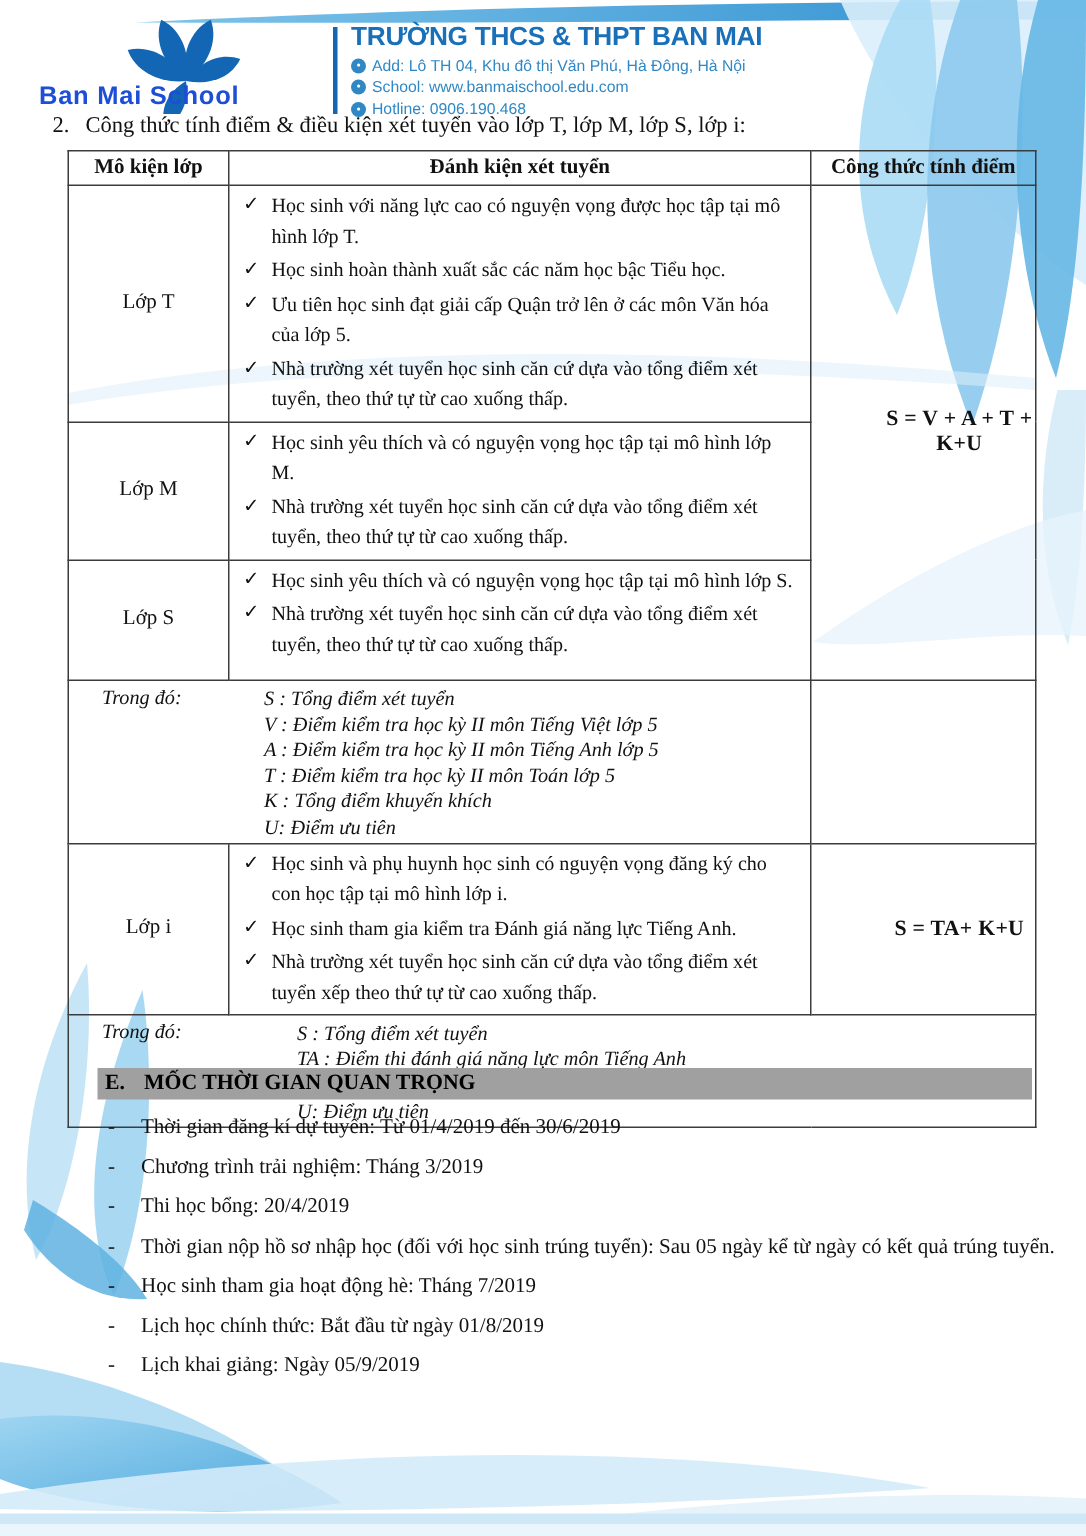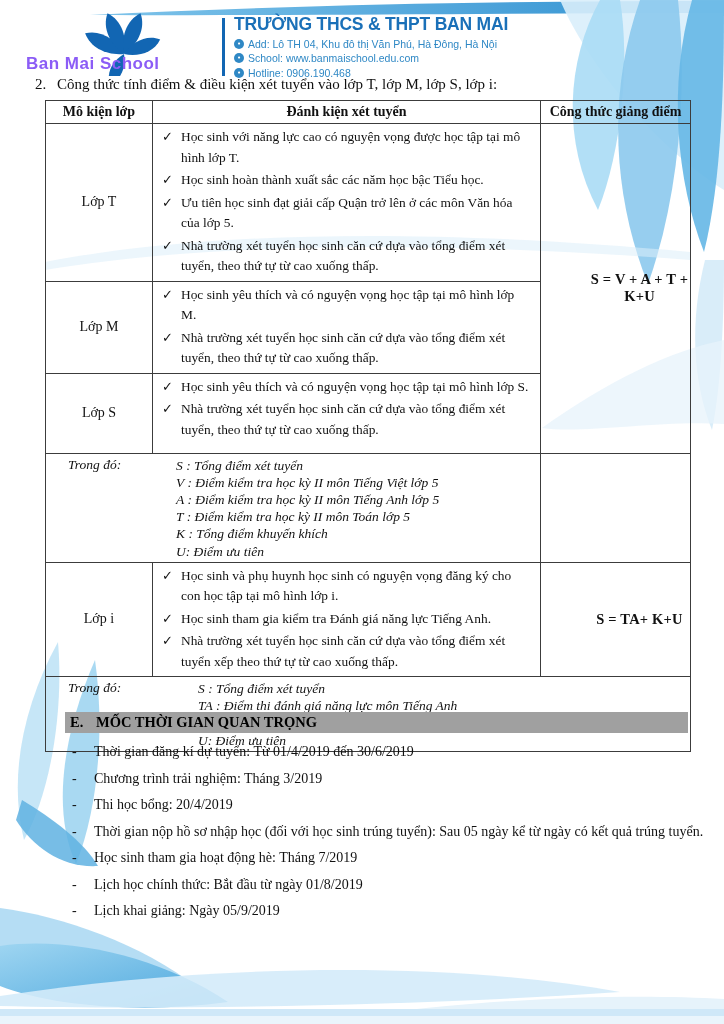--- a/index.html
+++ b/index.html
@@ -5,21 +5,21 @@
   html,body{margin:0;padding:0;}
   body{background:#ffffff;}
   .page{position:relative;width:724px;height:1024px;overflow:hidden;background:#ffffff;
         font-family:"Liberation Serif","DejaVu Serif",serif;color:#111;}
   .bg{position:absolute;inset:0;pointer-events:none;}
 
   
   .hdr{position:absolute;top:8px;left:24px;height:72px;}
   .logo-box{position:absolute;top:2px;left:0;width:172px;height:66px;}
   .logo-text{position:absolute;left:2px;top:44px;font-family:"Liberation Sans","DejaVu Sans",sans-serif;
-             font-weight:bold;font-size:17px;letter-spacing:.5px;color:#8b5cf6;white-space:nowrap;}
+             font-weight:bold;font-size:17px;letter-spacing:.5px;color:#1d4ed8;white-space:nowrap;}
   .hdr-divider{position:absolute;left:198px;top:10px;width:3px;height:58px;background:#1266b3;}
   .hdr-info{position:absolute;left:210px;top:6px;width:420px;font-family:"Liberation Sans","DejaVu Sans",sans-serif;}
   .school-name{font-weight:bold;font-size:17.5px;color:#1a70b8;letter-spacing:-.2px;white-space:nowrap;}
   .contact-line{display:flex;align-items:center;margin-top:2.5px;font-size:10.5px;color:#2f88c5;white-space:nowrap;}
   .cicon{display:inline-flex;align-items:center;justify-content:center;width:10px;height:10px;border-radius:50%;
          background:#2f88c5;color:#fff;font-size:7px;line-height:10px;margin-right:4px;flex:0 0 auto;
          font-family:"DejaVu Sans",sans-serif;}
 
   
   .sec2{position:absolute;top:76px;left:35px;font-size:15px;font-weight:normal;white-space:nowrap;}
@@ -137,21 +137,21 @@
   <table class="tbl">
     <colgroup>
         <col style="width:107px">
         <col style="width:388px">
         <col style="width:150px">
       </colgroup>
     <tbody>
         <tr>
       <th>Mô kiện lớp</th>
       <th>Đánh kiện xét tuyển</th>
-      <th>Công thức giảng điểm</th>
+      <th>Công thức tính điểm</th>
     </tr>
     <tr class="row-T">
       <td class="lbl">Lớp T</td>
       <td class="conds">
         <ul class="clist">
           <li><span class="chk">✓</span><span>Học sinh với năng lực cao có nguyện vọng được học tập tại mô hình lớp T.</span></li>
           <li><span class="chk">✓</span><span>Học sinh hoàn thành xuất sắc các năm học bậc Tiểu học.</span></li>
           <li><span class="chk">✓</span><span>Ưu tiên học sinh đạt giải cấp Quận trở lên ở các môn Văn hóa của lớp 5.</span></li>
           <li><span class="chk">✓</span><span>Nhà trường xét tuyển học sinh căn cứ dựa vào tổng điểm xét tuyển, theo thứ tự từ cao xuống thấp.</span></li>
         </ul>

